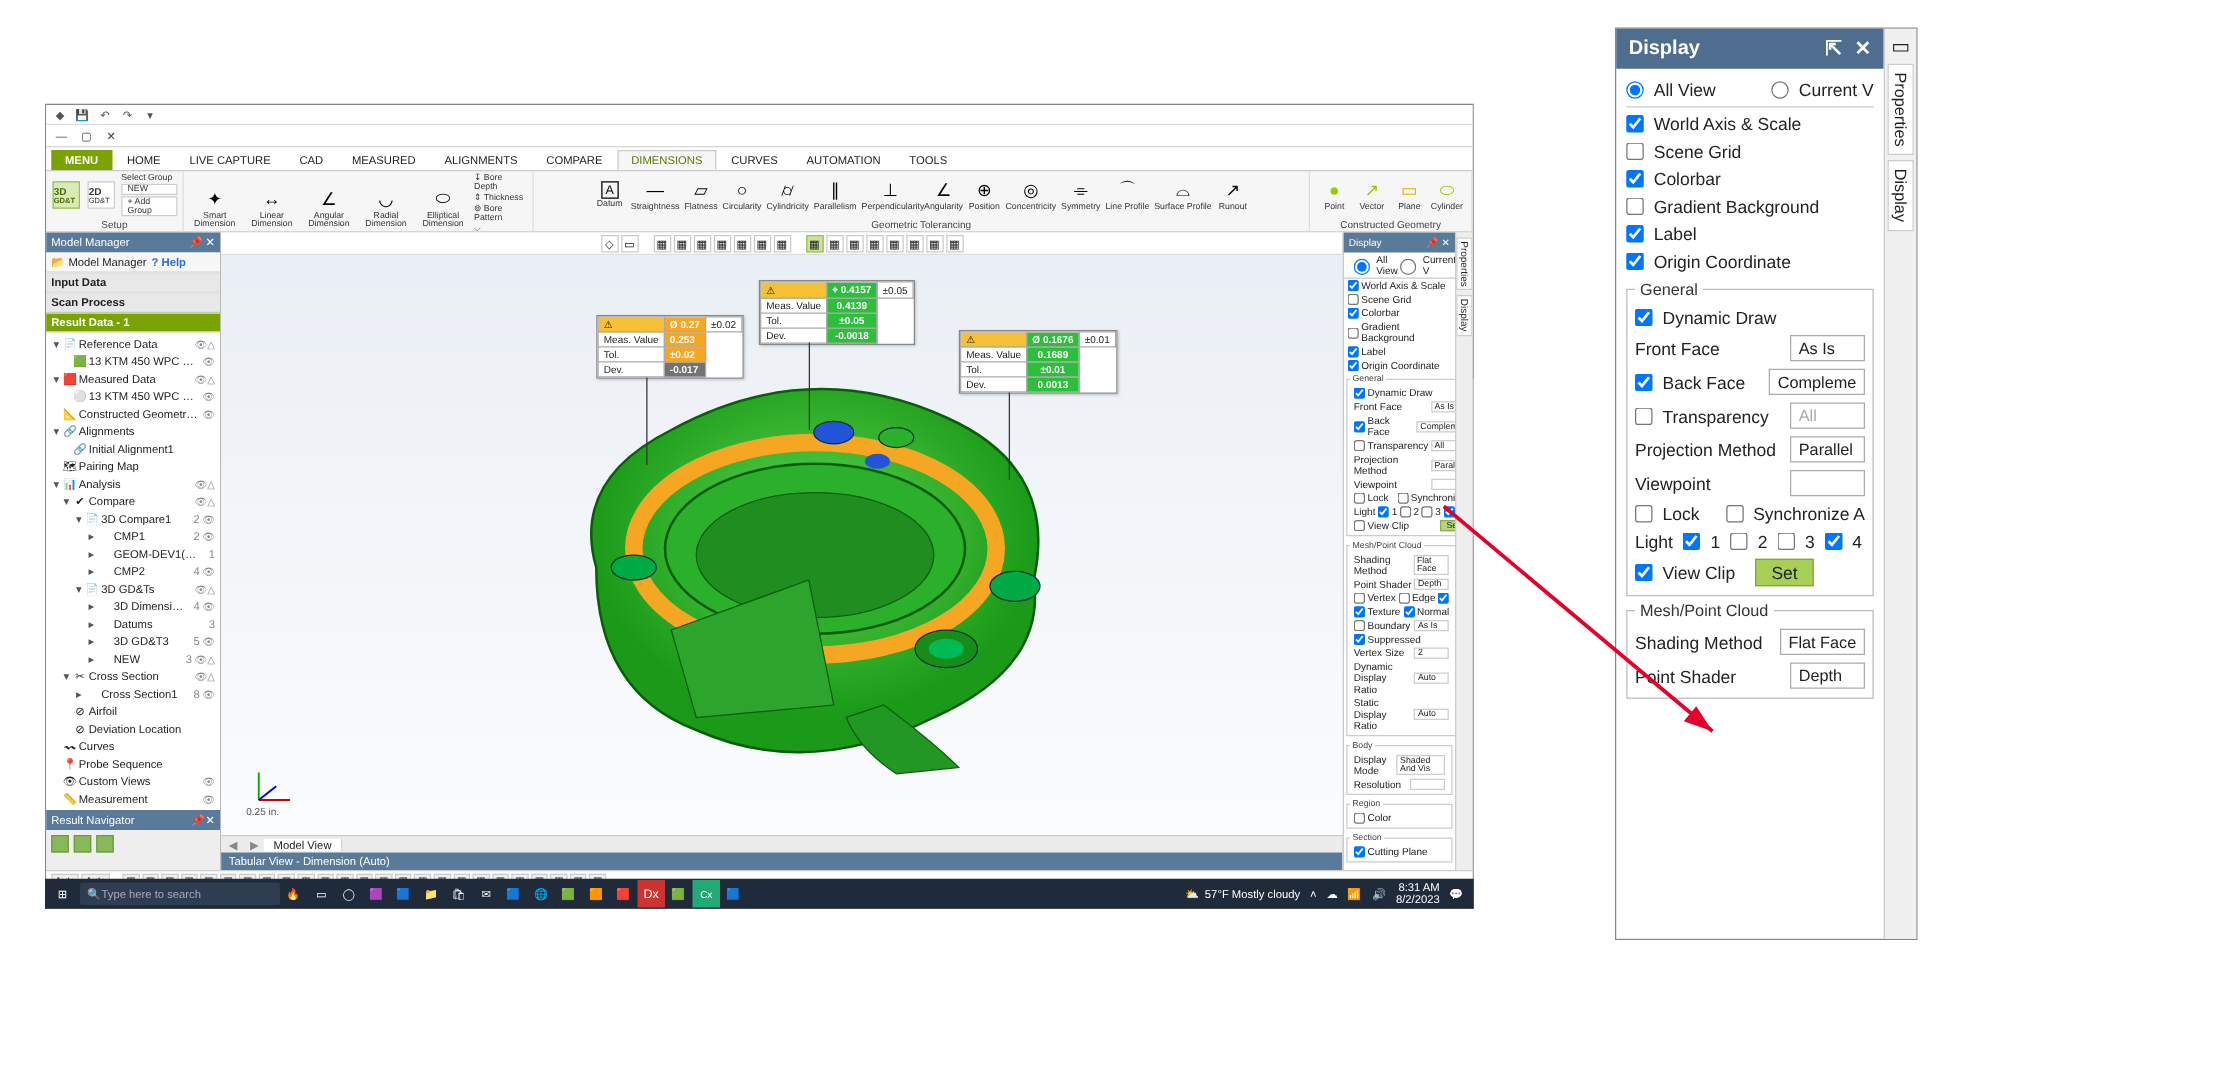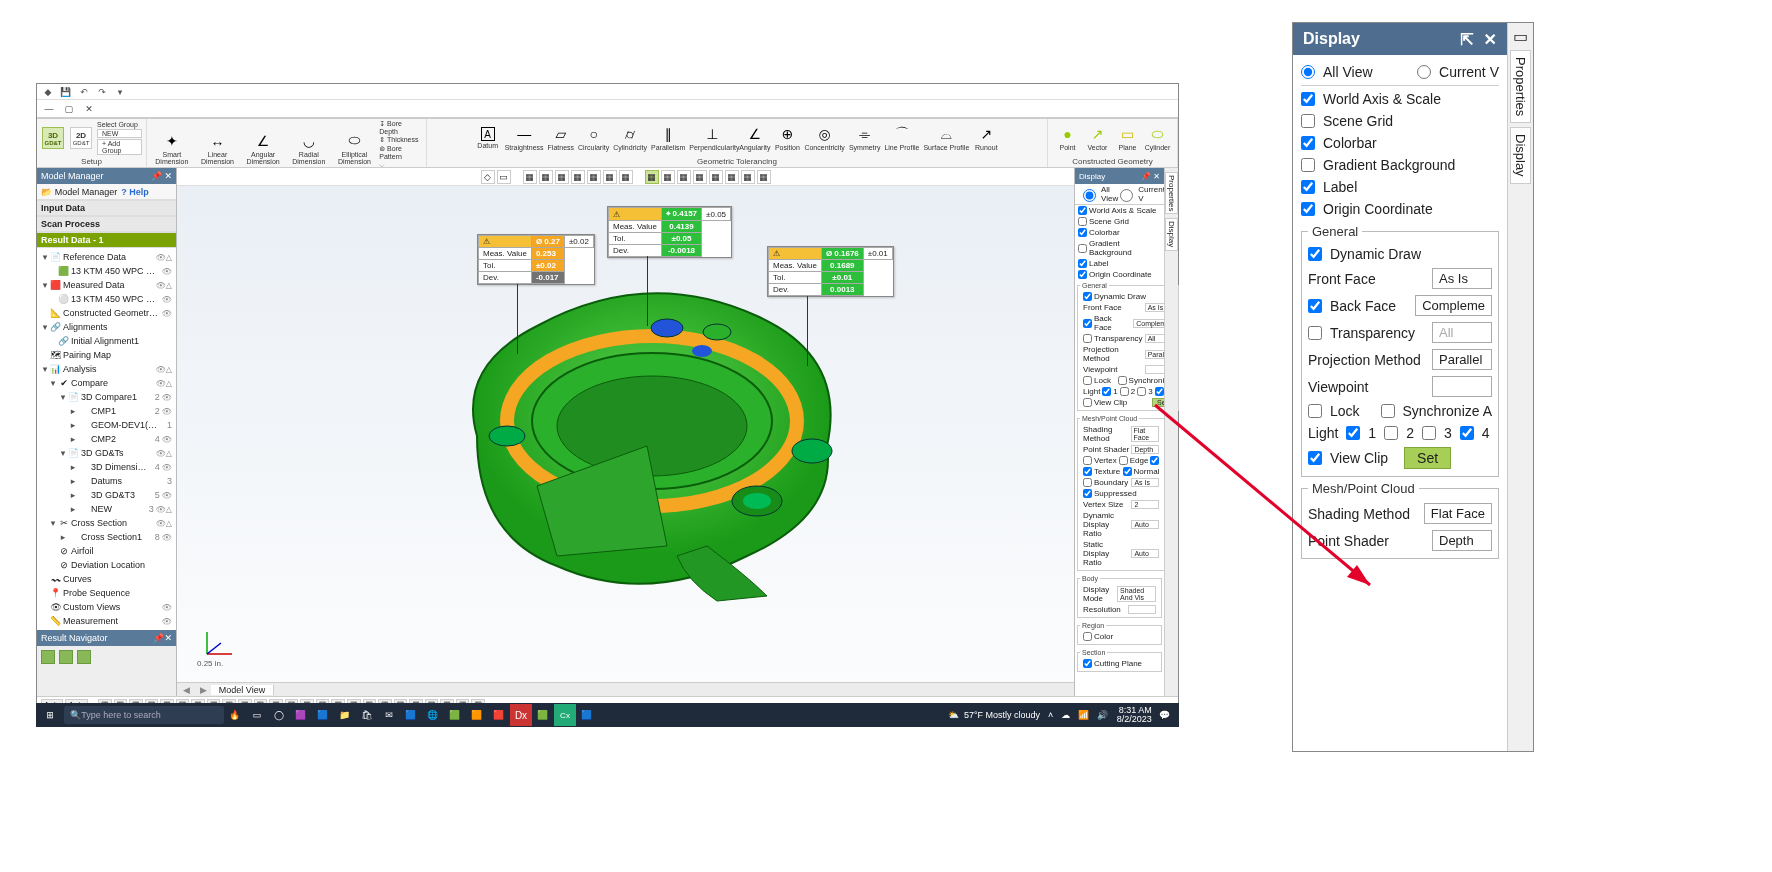--- a/index.html
+++ b/index.html
@@ -17,21 +17,21 @@
   .ribbon-tabs .rtab{padding:2px 10px;border:1px solid transparent;cursor:pointer}
   .ribbon-tabs .rtab.menu{background:#7aa200;color:#fff;font-weight:bold}
   .ribbon-tabs .rtab.active{border-color:#ccc;border-bottom-color:#f6f6f6;background:#f6f6f6;color:#5a7a00}
   .ribbon-body{height:50px;background:#f6f6f6;border-top:1px solid #ccc;border-bottom:1px solid #ccc;display:flex;font-size:8px;color:#333}
   .rgroup{display:flex;flex-direction:column;align-items:center;border-right:1px solid #ddd;padding:1px 4px}
   .rgroup .rrow{display:flex;align-items:center;gap:4px;flex:1}
   .rgroup .rlabel{font-size:8px;color:#444;text-align:left;padding-top:1px}
   .ricon{display:flex;flex-direction:column;align-items:center;justify-content:center;min-width:26px;gap:1px;cursor:pointer}
   .ricon .glyph{width:18px;height:18px;display:flex;align-items:center;justify-content:center;font-size:14px;color:#000}
   .ricon .cap{font-size:7px;line-height:1;text-align:center;max-width:46px}
-  .gdtbtn{width:22px;height:22px;border:1px solid #ccc;display:flex;flex-direction:column;align-items:center;justify-content:center;font-size:8px;background:#fff;margin:1px}
+  .gdtbtn{width:22px;height:22px;border:1px solid #ccc;display:flex;flex-direction:column;align-items:flex-start;justify-content:center;font-size:8px;background:#fff;margin:1px}
   .gdtbtn.hl{background:#d9e9b8;border-color:#9cbf4e;font-weight:bold;color:#4a6b00}
   
   .content{flex:1;display:flex;min-height:0}
   .leftpanel{width:140px;border-right:1px solid #bbb;background:#eee;display:flex;flex-direction:column;font-size:9px}
   .panelhead{height:16px;background:#5a7a9a;color:#fff;padding:0 4px;display:flex;align-items:center;justify-content:space-between;font-size:9px}
   .panelhead .pbtns{display:flex;gap:2px}
   .panelhead .pbtns span{cursor:pointer}
   .mm-row{height:16px;display:flex;align-items:center;padding:0 4px;gap:4px;background:#f7f7f7;border-bottom:1px solid #ddd}
   .mm-row .blue{color:#2a6bd1;font-weight:bold}
   .section{height:16px;background:#e8e8e8;border-top:1px solid #ddd;border-bottom:1px solid #ddd;padding:0 4px;display:flex;align-items:center;font-weight:600}
@@ -125,20 +125,33 @@
     </div>
 
     <div class="titlebar">
       <div class="winbtns">
         <span>—</span>
         <span>▢</span>
         <span>✕</span>
       </div>
     </div>
 
+    <div class="ribbon-tabs">
+      <div class="rtab menu">MENU</div>
+      <div class="rtab">HOME</div>
+      <div class="rtab">LIVE CAPTURE</div>
+      <div class="rtab">CAD</div>
+      <div class="rtab">MEASURED</div>
+      <div class="rtab">ALIGNMENTS</div>
+      <div class="rtab">COMPARE</div>
+      <div class="rtab active">DIMENSIONS</div>
+      <div class="rtab">CURVES</div>
+      <div class="rtab">AUTOMATION</div>
+      <div class="rtab">TOOLS</div>
+    </div>
 
     <div class="ribbon-body">
       <div class="rgroup" style="width:110px">
         <div class="rrow">
           <div style="display:flex;flex-direction:column">
             <div class="gdtbtn hl">
                 <b>3D</b>
                 <span style="font-size:6px">GD&amp;T</span>
               </div>
           </div>
@@ -607,20 +620,21 @@
                 <line x1="10" y1="25" x2="24" y2="14" stroke="#00c" stroke-width="1.5"></line>
               </svg>
             <span>0.25 in.</span>
           </div>
         </div>
         <div class="tabstrip">
           <span style="padding:0 6px;color:#888">◀</span>
           <span style="padding:0 4px;color:#888">▶</span>
           <div class="tab active">Model View</div>
         </div>
+        <div class="tabular">Tabular View - Dimension (Auto)</div>
       </div>
 
       <div class="disp">
         <div class="panelhead">
             <span>Display</span>
             <div class="pbtns">
               <span>📌</span>
               <span>✕</span>
             </div>
           </div>

